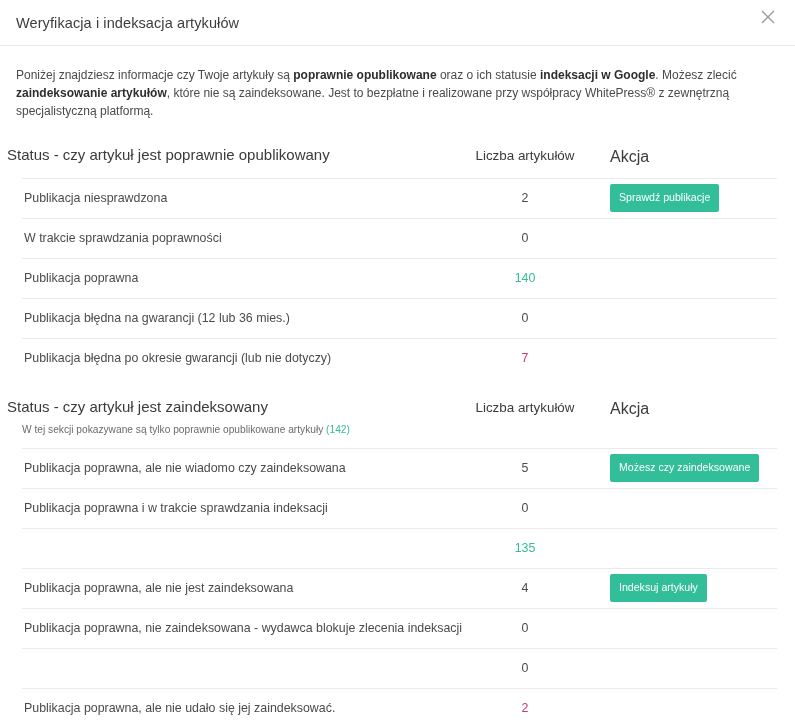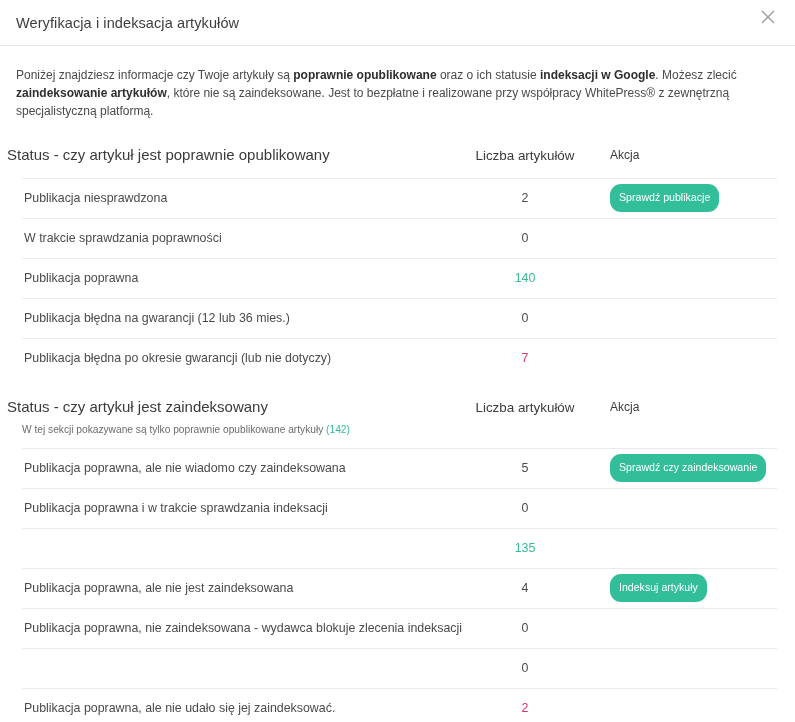--- a/index.html
+++ b/index.html
@@ -88,21 +88,21 @@
     width: 140px;
     top: 8px;
     text-align: center;
     font-size: 13.4px;
     color: #3b3b3b;
   }
   .col-action-head {
     position: absolute;
     left: 610px;
     top: 8px;
-    font-size: 12px;
+    font-size: 16px;
     color: #3b3b3b;
   }
 
   .rows { margin: 0; padding: 0; }
 
   .row {
     position: relative;
     height: 39px;
     border-top: 1px solid #ebebee;
     margin-left: 22px;
@@ -134,21 +134,21 @@
     top: 5px;
   }
   .btn {
     display: inline-block;
     background: #33be9a;
     color: #ffffff;
     font-size: 10.6px;
     line-height: 1;
     padding: 8px 9px 9px 9px;
     border: none;
-    border-radius: 11px;
+    border-radius: 2px;
     cursor: pointer;
     font-family: "Liberation Sans", sans-serif;
     white-space: nowrap;
   }
 </style>
 </head>
 <body>
 
 <div class="modal-header">
   <div class="modal-title">Weryfikacja i indeksacja artykułów</div>
@@ -209,21 +209,21 @@
     <div class="section-sub"><span>W tej sekcji pokazywane są tylko poprawnie opublikowane artykuły </span><span class="cnt">(142)</span></div>
     <div class="col-count-head">Liczba artykułów</div>
     <div class="col-action-head">Akcja</div>
   </div>
   <div class="rows">
 
     <div class="row">
       <div class="row-label">Publikacja poprawna, ale nie wiadomo czy zaindeksowana</div>
       <div class="row-count">5</div>
       <div class="row-action">
-        <button class="btn">Sprawdź czy zaindeksowanie</button>
+        <button class="btn">Możesz czy zaindeksowane</button>
       </div>
     </div>
 
     <div class="row">
       <div class="row-label">Publikacja poprawna i w trakcie sprawdzania indeksacji</div>
       <div class="row-count">0</div>
     </div>
 
     <div class="row">
       <div class="row-count teal">135</div>

